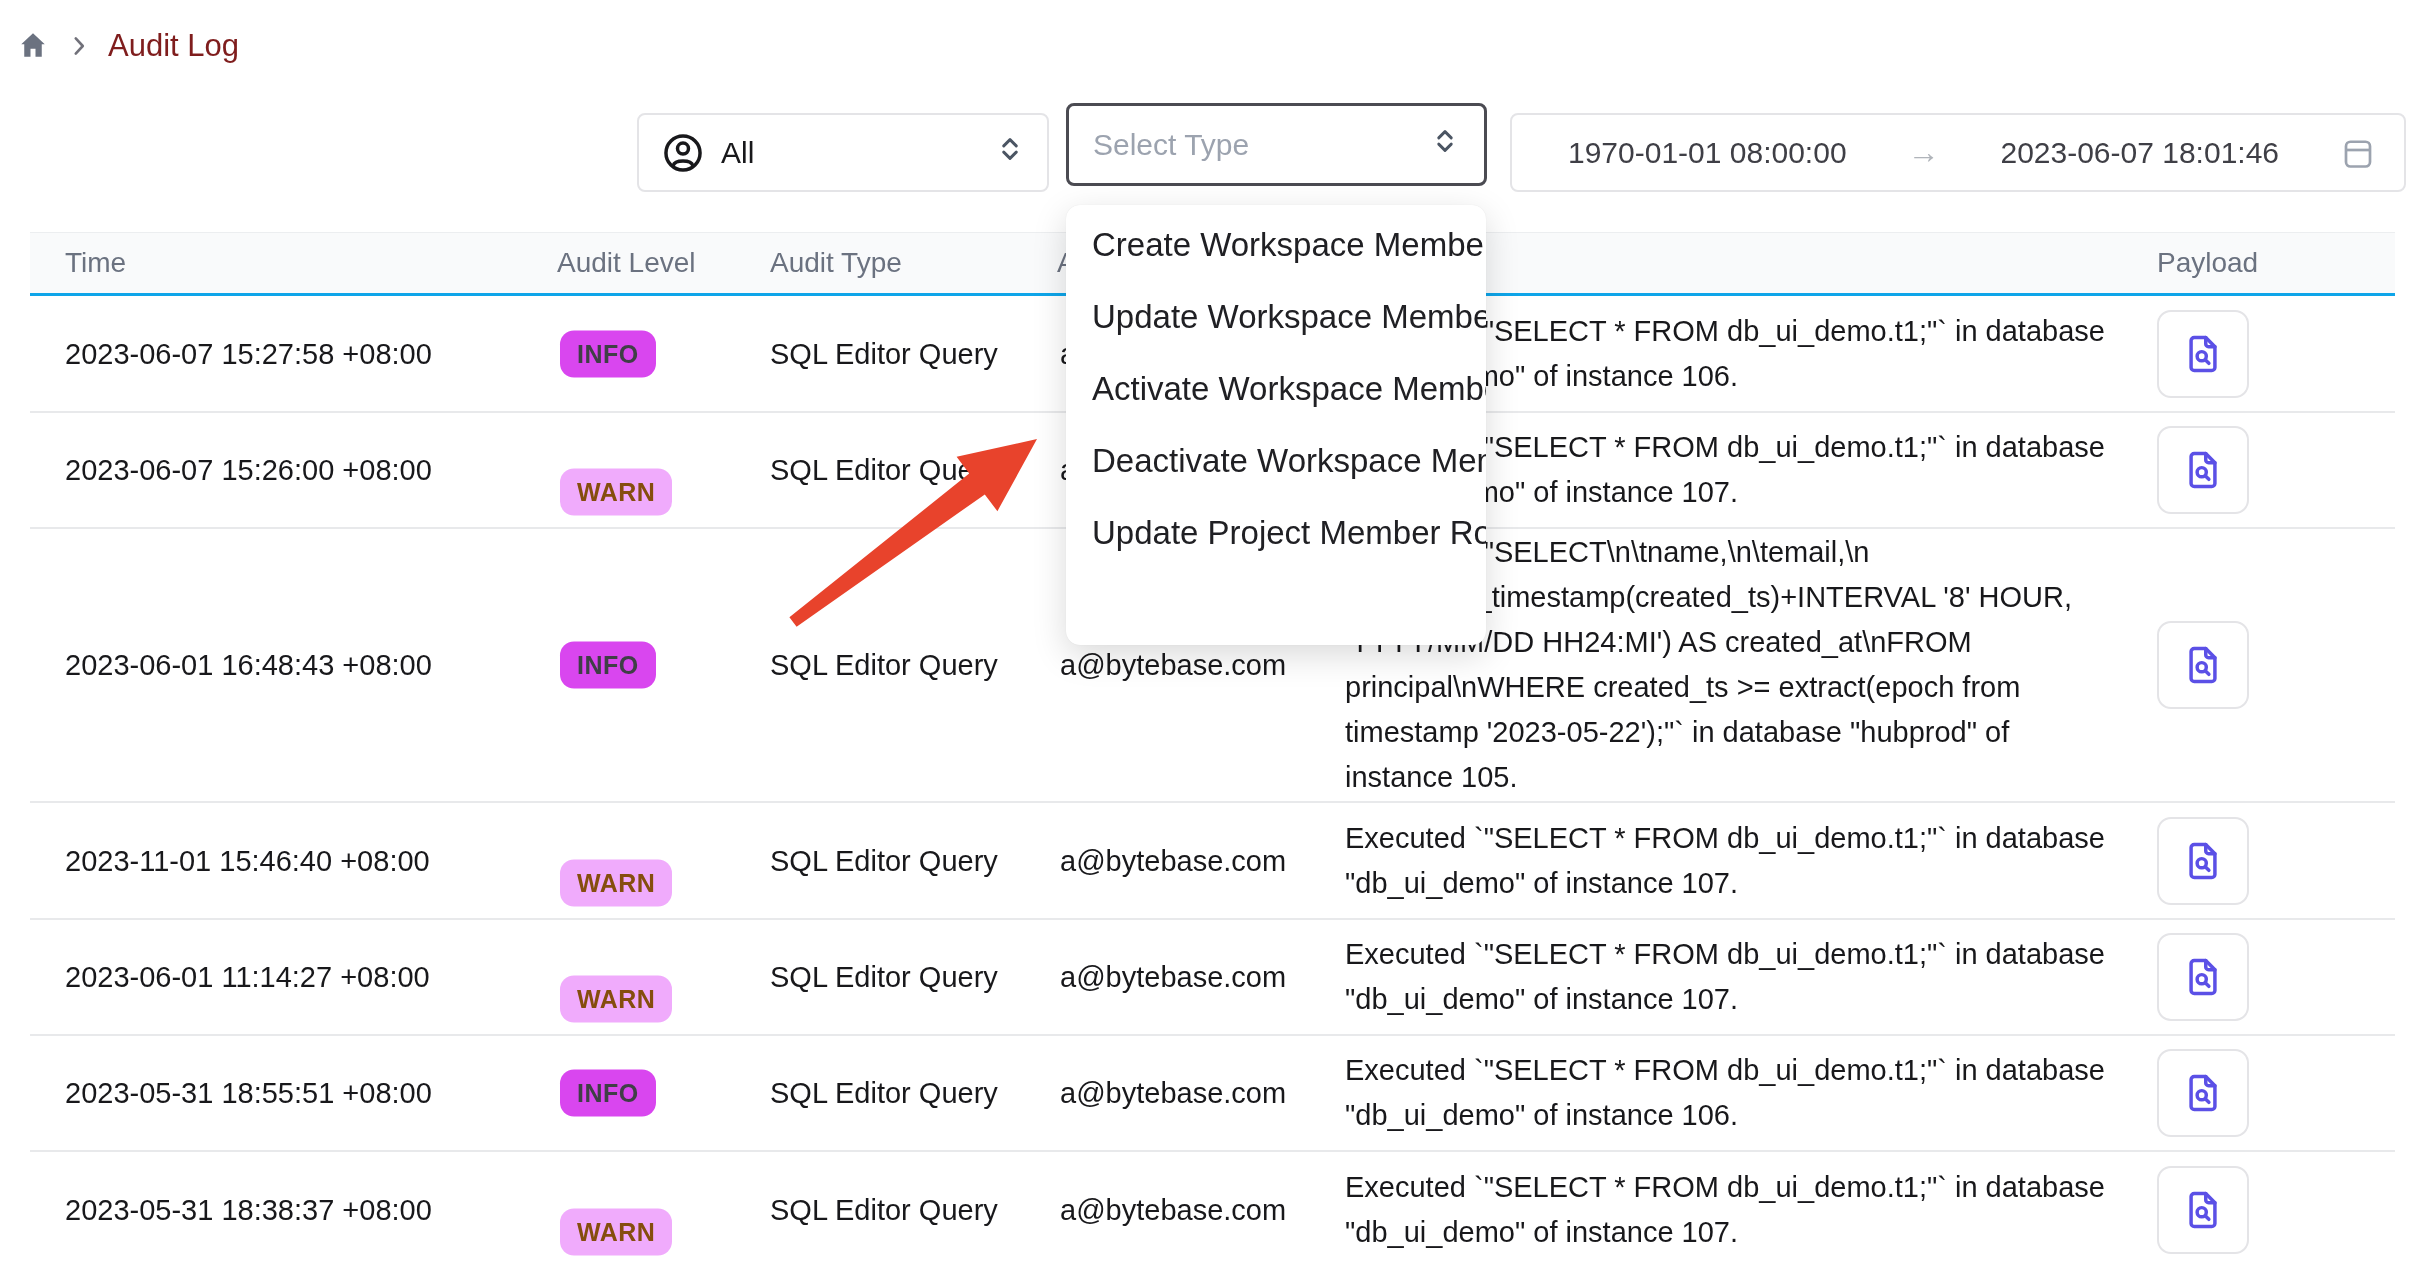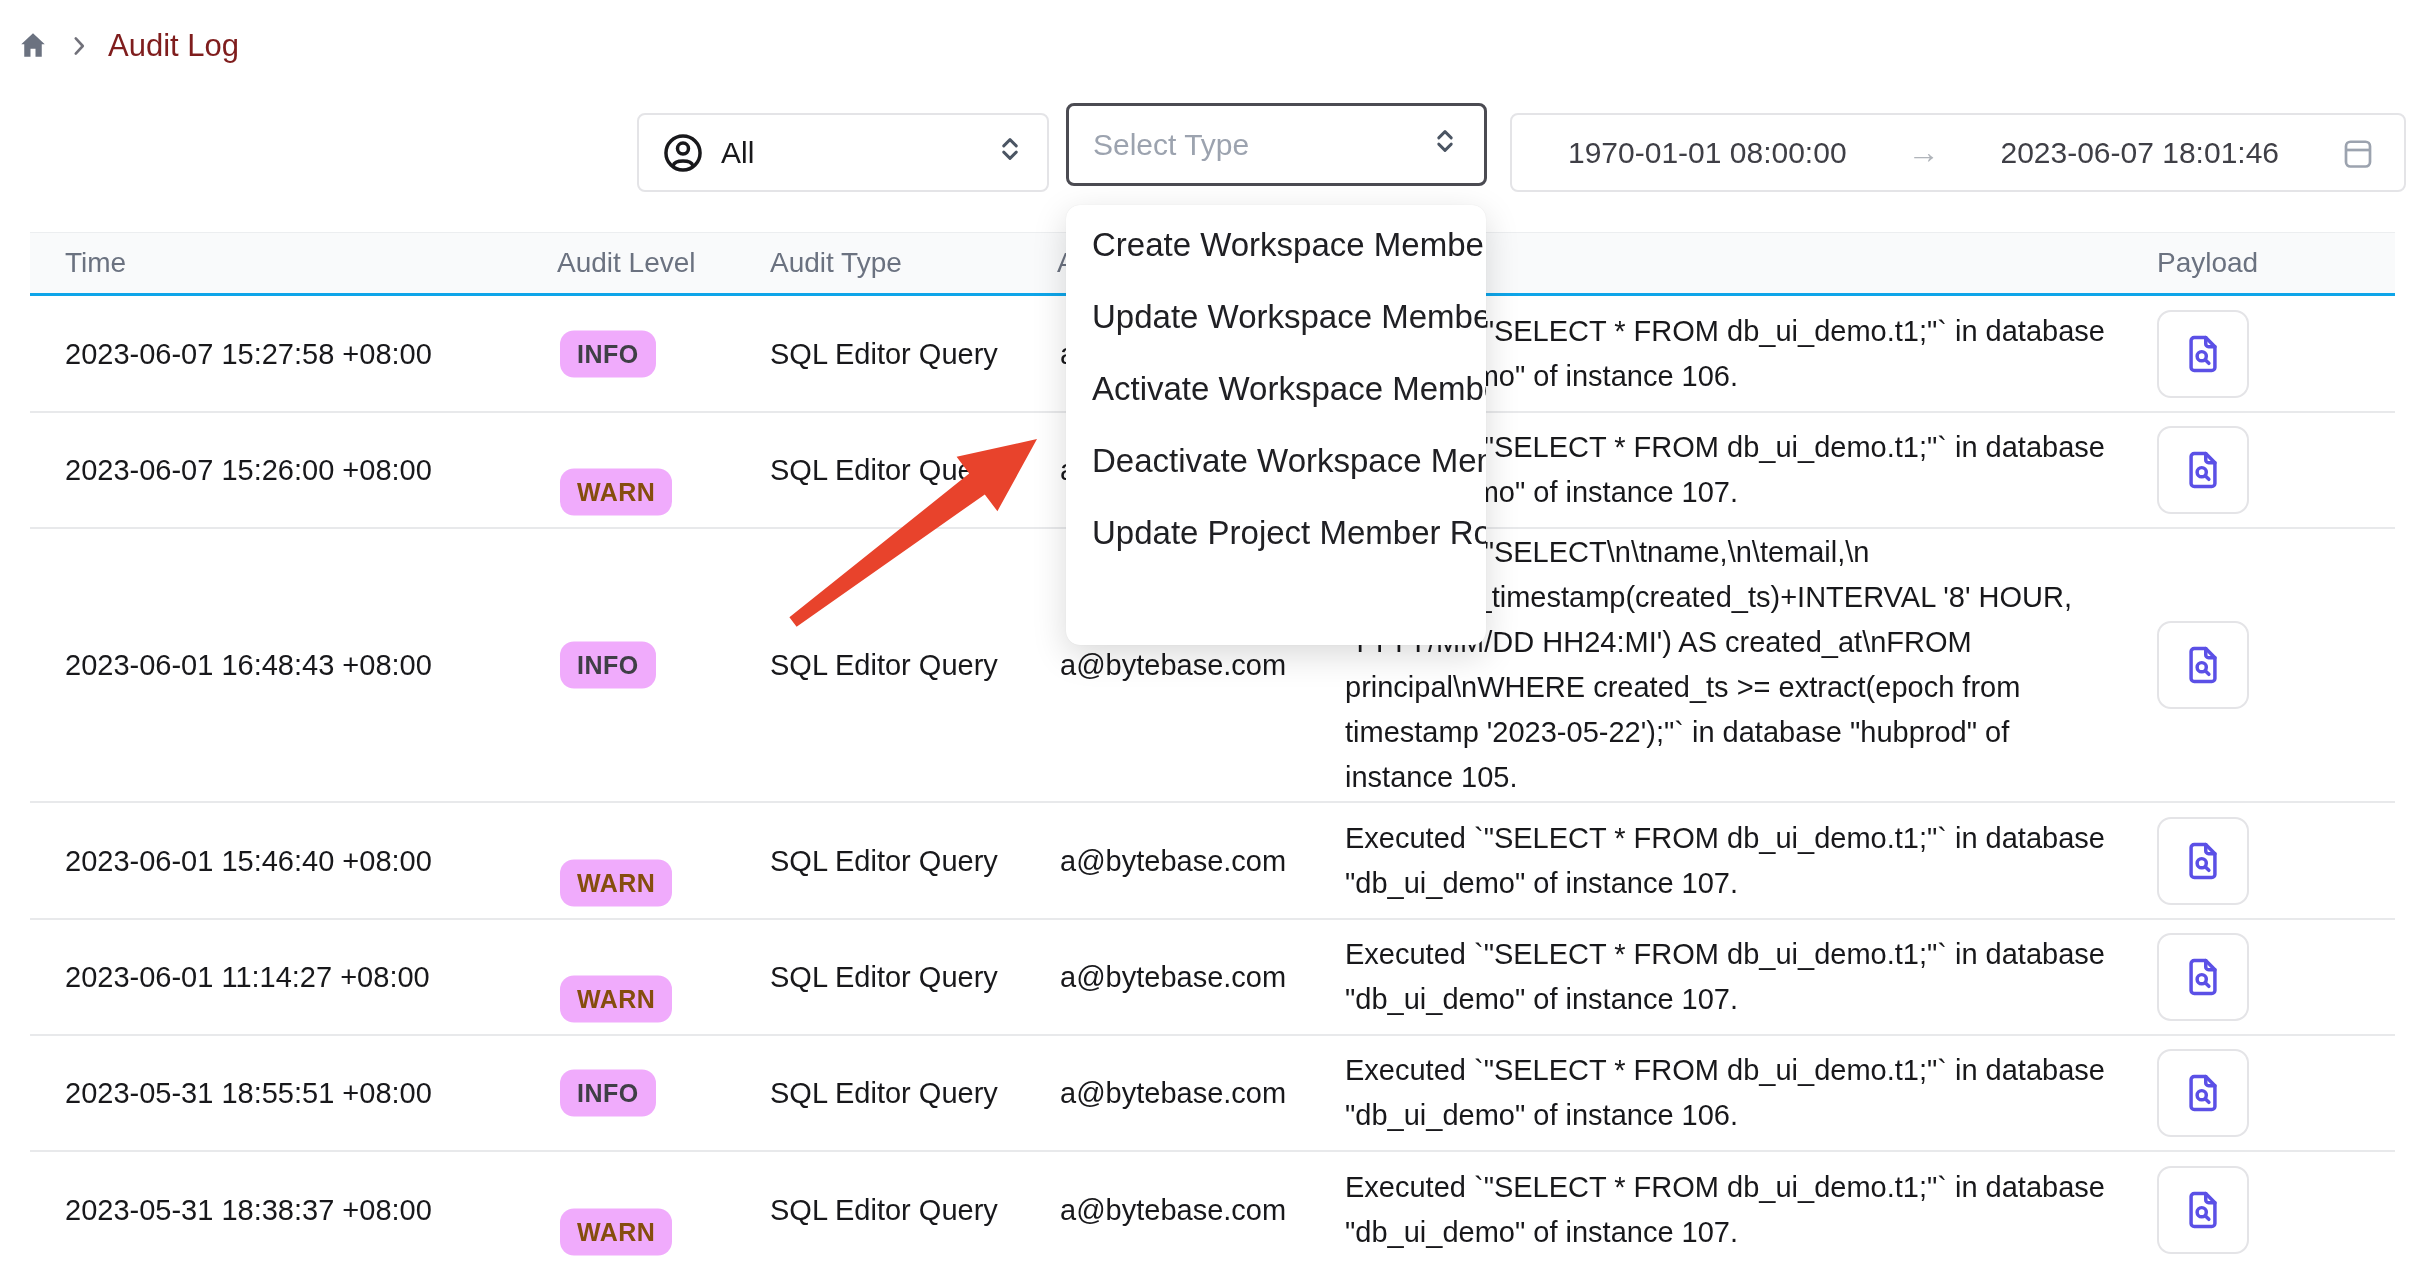--- a/index.html
+++ b/index.html
@@ -33,21 +33,21 @@
   .th{position:absolute;top:50%;transform:translateY(-50%);font-size:28px;font-weight:500;color:#6b7280;white-space:nowrap;}
   .row{position:relative;border-bottom:2px solid #e8e9eb;background:#fff;}
   .cell{position:absolute;top:50%;transform:translateY(-50%);font-size:29px;color:#18181b;white-space:nowrap;}
   .c-time{left:35px;}
   .c-level{left:530px;}
   .c-type{left:740px;}
   .c-actor{left:1030px;}
   .c-comment{left:1315px;width:780px;white-space:pre-line;line-height:45px;}
   .c-payload{left:2127px;}
   .badge{display:inline-block;padding:9px 17px;border-radius:14px;font-size:25px;font-weight:700;letter-spacing:.5px;}
-  .badge-info{background:#f0abfc;color:#3f3f46;}
+  .badge-info{background:#d946ef;color:#3f3f46;}
   .badge-warn{background:#f0abfc;color:#854d0e;margin-top:44px;}
   .payload-btn{
     width:92px;height:88px;border:2px solid #e4e4e7;border-radius:14px;background:#fff;
     display:flex;align-items:center;justify-content:center;cursor:pointer;padding:0;
   }
 
   
   .dropdown{
     left:1066px;top:205px;width:420px;height:440px;background:#fff;border-radius:14px;
     box-shadow:0 10px 34px rgba(0,0,0,.15),0 0 1px rgba(0,0,0,.10);
@@ -181,21 +181,21 @@
         <path d="M13.5 3 H7.2 A1.7 1.7 0 0 0 5.5 4.7 V19.3 A1.7 1.7 0 0 0 7.2 21 H16.8 A1.7 1.7 0 0 0 18.5 19.3 V8 Z"></path>
         <path d="M13.5 3 V6.5 A1.5 1.5 0 0 0 15 8 H18.5"></path>
         <circle cx="11.3" cy="13.2" r="2.5"></circle>
             <line x1="13.2" y1="15.1" x2="15.2" y2="17.1"></line>
       </svg>
         </button>
       </span>
   </div>
 
   <div class="row" style="height:115px;">
-    <span class="cell c-time">2023-06-01 15:46:40 +08:00</span>
+    <span class="cell c-time">2023-11-01 15:46:40 +08:00</span>
     <span class="cell c-level"><span class="badge badge-warn">WARN</span></span>
     <span class="cell c-type">SQL Editor Query</span>
     <span class="cell c-actor">a@bytebase.com</span>
     <span class="cell c-comment">Executed `"SELECT * FROM db_ui_demo.t1;"` in database
 "db_ui_demo" of instance 107.</span>
     <span class="cell c-payload">
         <button class="payload-btn">
       <svg width="44" height="44" viewBox="0 0 24 24" fill="none" stroke="#5b50e6" stroke-width="1.9" stroke-linecap="round" stroke-linejoin="round">
         <path d="M13.5 3 H7.2 A1.7 1.7 0 0 0 5.5 4.7 V19.3 A1.7 1.7 0 0 0 7.2 21 H16.8 A1.7 1.7 0 0 0 18.5 19.3 V8 Z"></path>
         <path d="M13.5 3 V6.5 A1.5 1.5 0 0 0 15 8 H18.5"></path>

